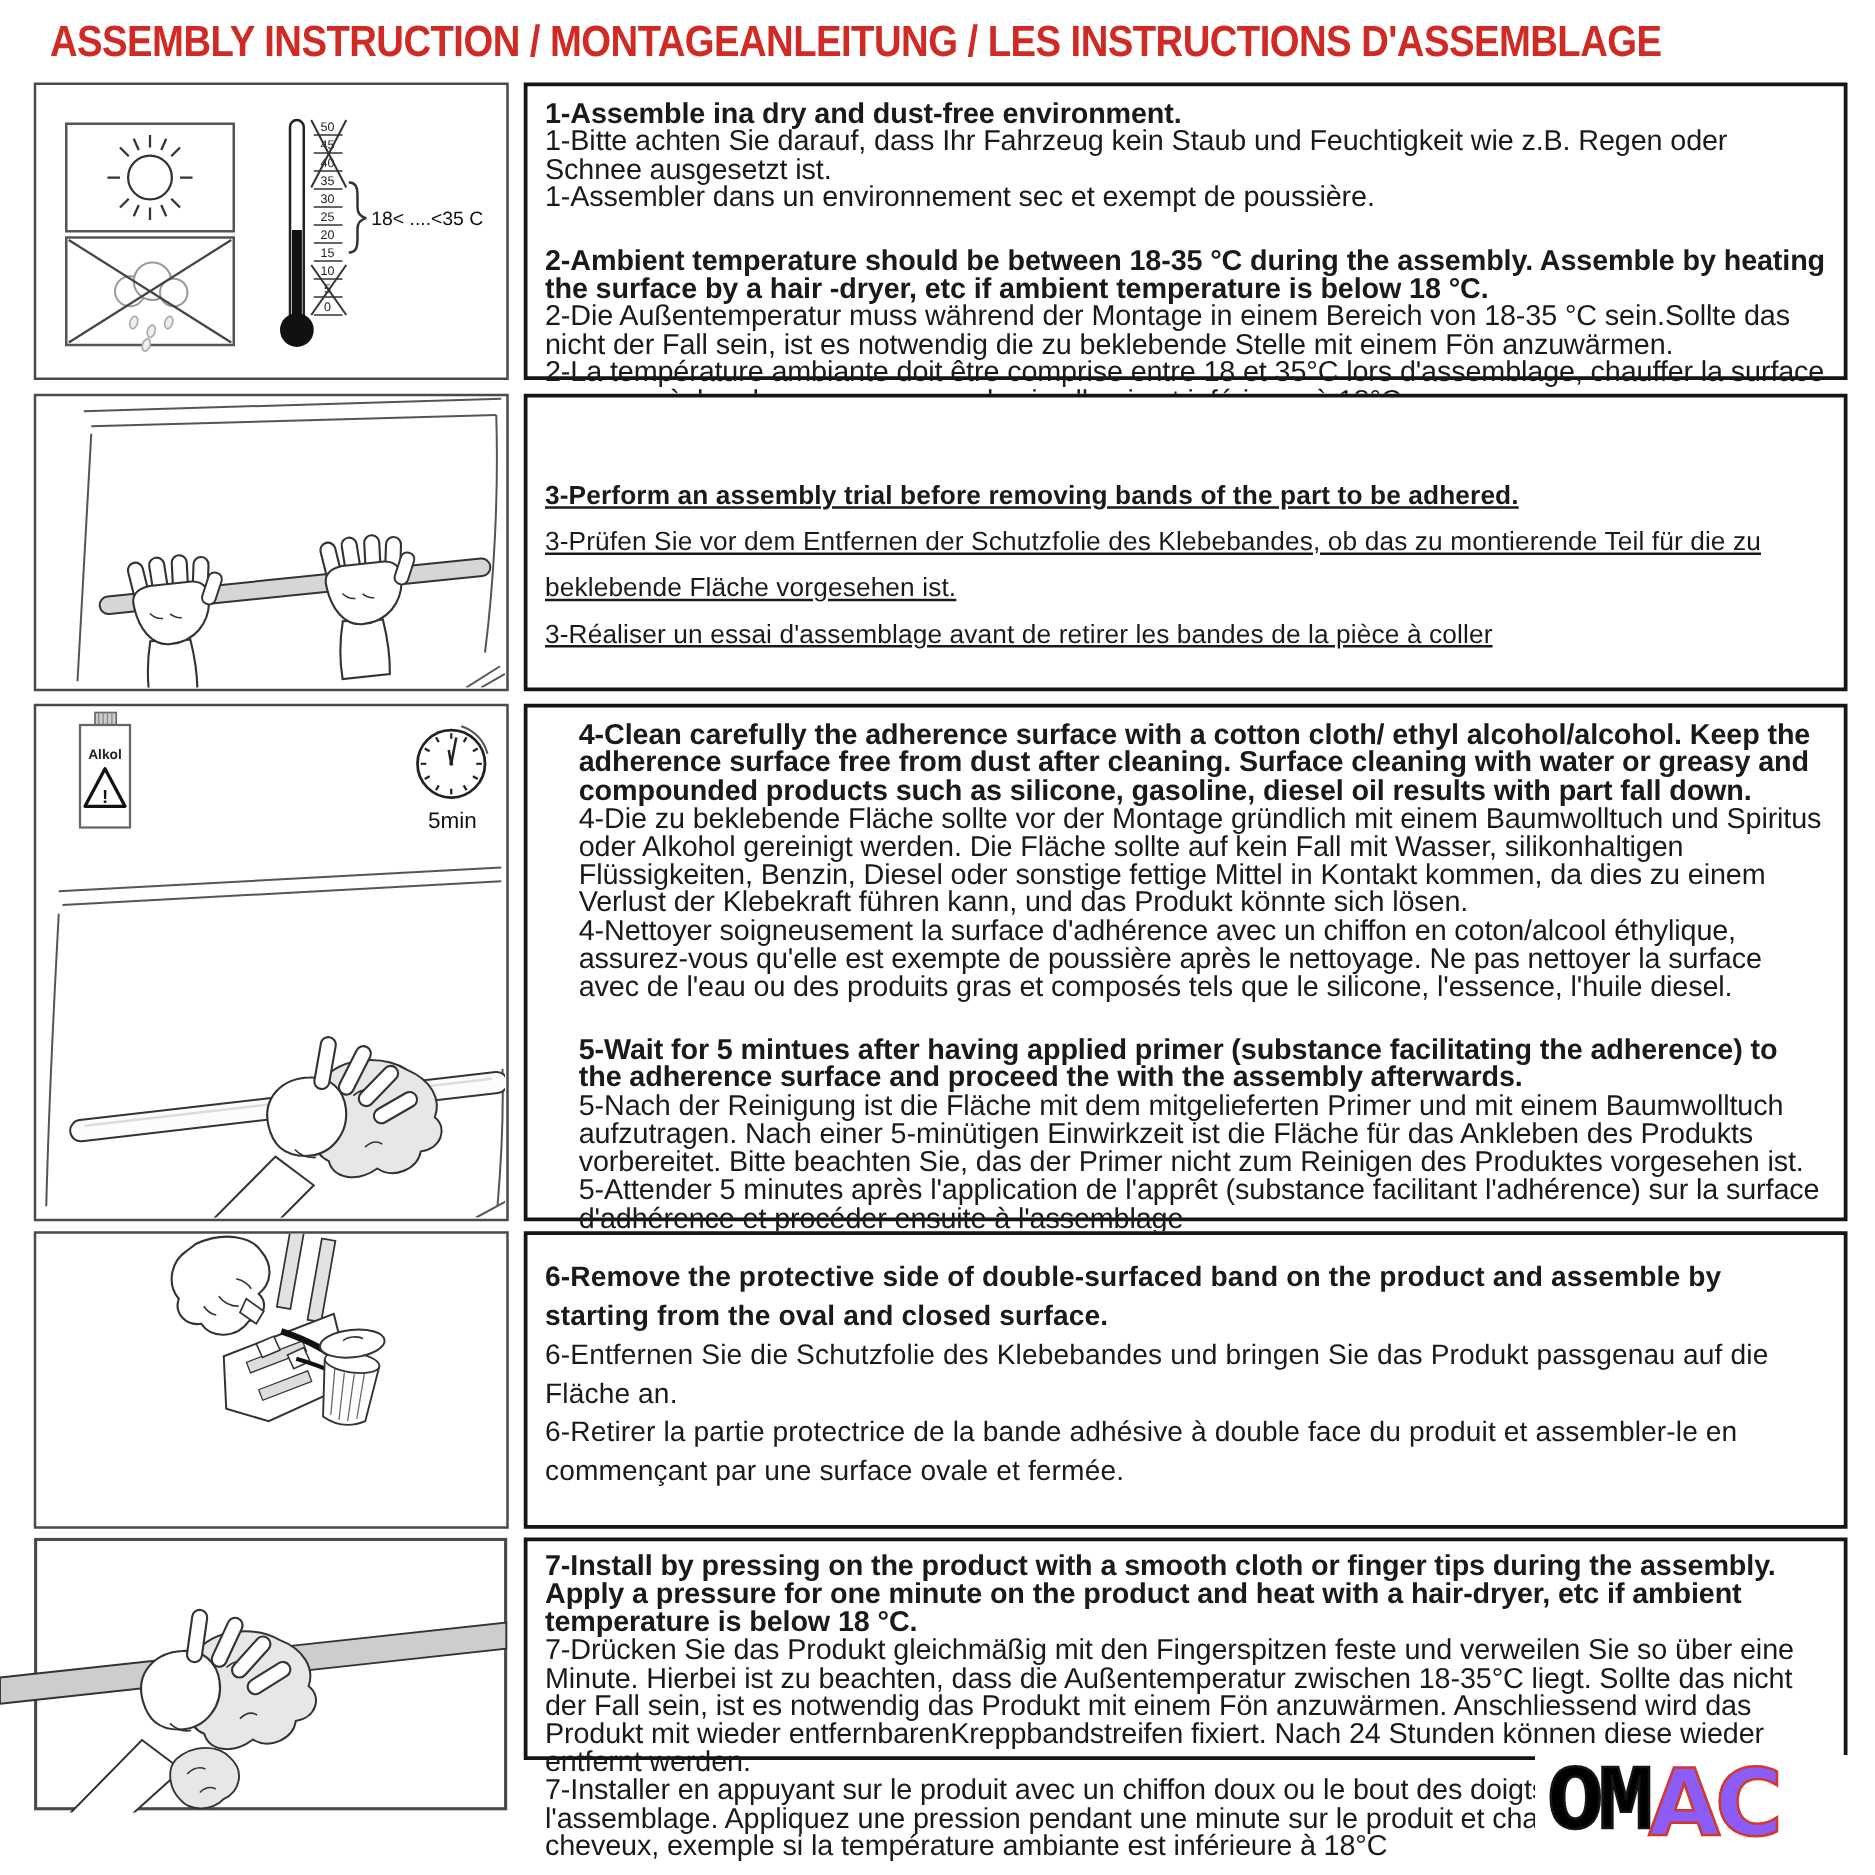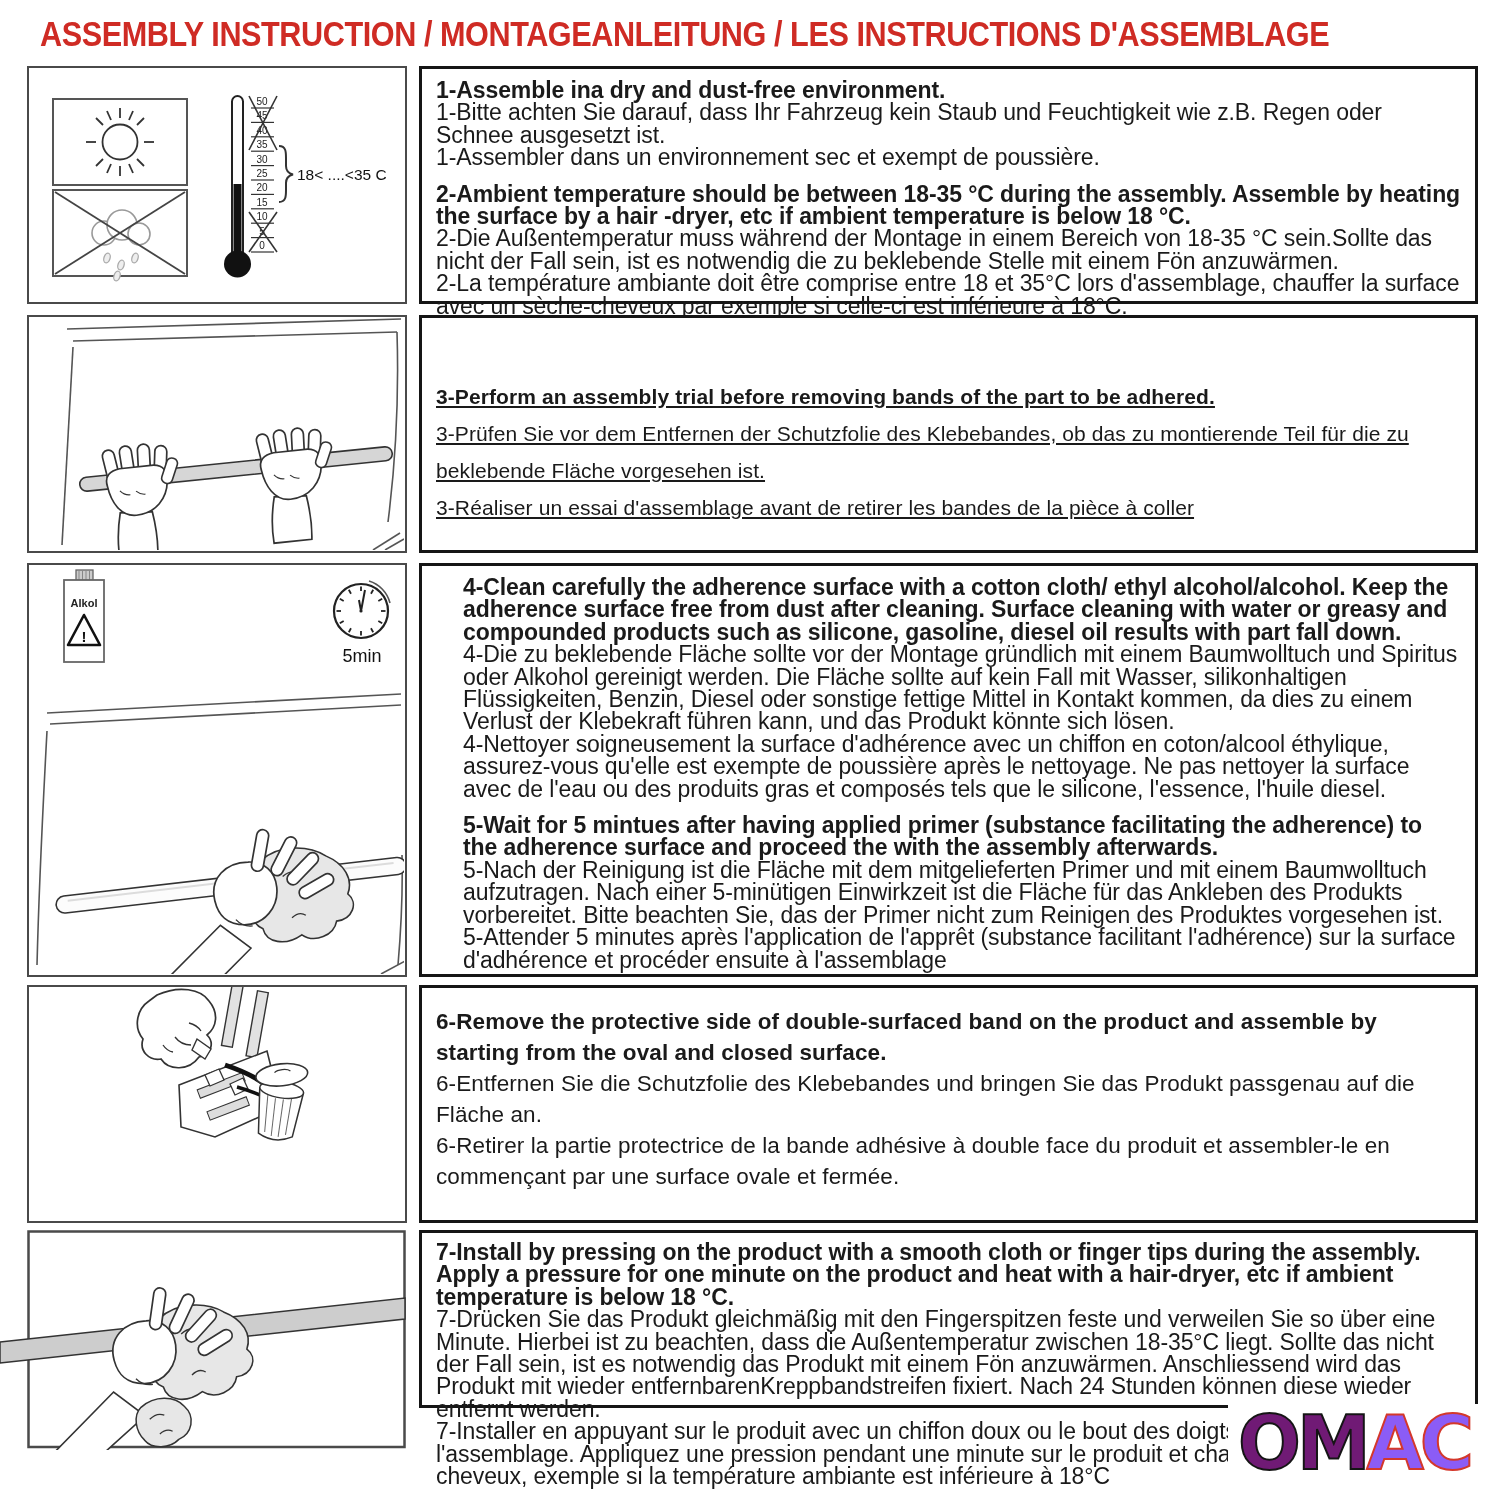--- a/index.html
+++ b/index.html
@@ -9,30 +9,30 @@
          color:#cf2b24;white-space:nowrap;letter-spacing:-0.5px;
          transform:scaleX(0.875);transform-origin:left center;}
   .figbox{position:absolute;left:27px;width:380px;border:2.5px solid #4a4a4a;
           background:#fff;box-sizing:border-box;}
   .figbox svg{display:block;}
   .fig5wrap{position:absolute;left:0;top:1230px;width:420px;height:220px;}
   .textbox{position:absolute;left:419px;width:1059px;border:3px solid #151515;
            background:#fff;box-sizing:border-box;padding:10px 14px;}
   .textbox p{margin:0;font-size:23px;line-height:22.4px;letter-spacing:-0.1px;}
   .textbox p.b{font-weight:bold;}
-  .textbox p.gap{margin-top:14px;}
+  .textbox p.gap{margin-top:28px;}
   .textbox.big p{font-size:21px;line-height:37px;letter-spacing:0.1px;text-decoration:underline;}
   .textbox.big2 p{font-size:22.5px;line-height:31px;letter-spacing:0.1px;}
   #row2text{padding-top:60px;}
   #row4text{padding-top:18px;}
   .logo{position:absolute;left:1228px;top:1404px;width:262px;height:78px;background:#fff;
         display:flex;align-items:center;justify-content:flex-start;padding-left:10px;z-index:5;
         font-family:"DejaVu Sans",sans-serif;font-weight:bold;font-size:74px;letter-spacing:-4px;
         line-height:1;}
-  .logo .bk{color:#701a75;-webkit-text-stroke:2px #151515;}
+  .logo .bk{color:#000000;font-family:Liberation Mono, monospace;-webkit-text-stroke:2px #151515;}
   .logo .rd{color:#8b5cf6;-webkit-text-stroke:2px #d4382b;}
   svg text{font-family:"Liberation Sans",sans-serif;}
 </style>
 </head>
 <body>
 
 <div class="page">
 
   <h1 class="title">ASSEMBLY INSTRUCTION / MONTAGEANLEITUNG / LES INSTRUCTIONS D'ASSEMBLAGE</h1>
 

